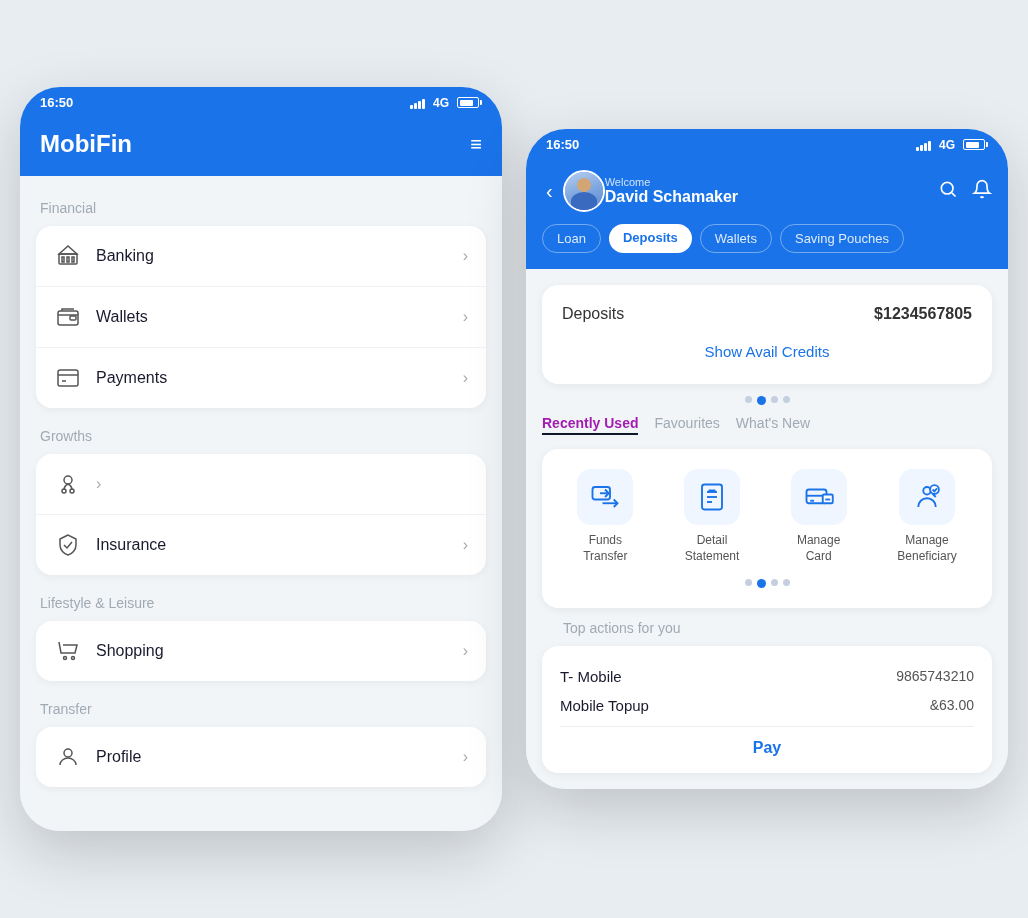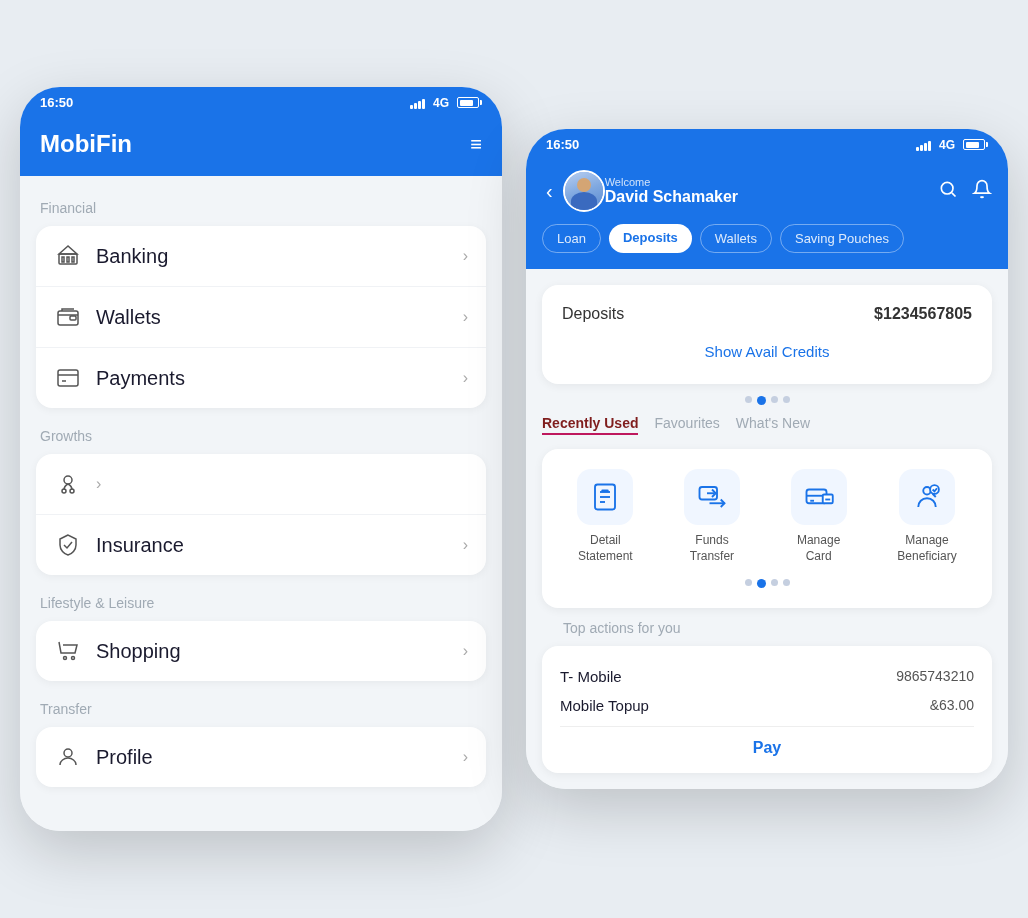--- a/index.html
+++ b/index.html
@@ -102,21 +102,21 @@
     .menu-icon svg {
       width: 24px;
       height: 24px;
       stroke: #555;
       fill: none;
       stroke-width: 1.5;
     }
 
     .menu-text {
       flex: 1;
-      font-size: 20px;
+      font-size: 16px;
       color: #1a1a2e;
       font-weight: 500;
     }
     .menu-chevron {
       color: #aaa;
       font-size: 16px;
     }
 
     
     .right-phone .top-bar {
@@ -286,22 +286,22 @@
       margin-top: 8px;
     }
     .section-tab {
       font-size: 14px;
       font-weight: 600;
       color: #1a1a2e;
       cursor: pointer;
       padding-bottom: 2px;
     }
     .section-tab.active {
-      color: #7f1d1d;
-      border-bottom: 2px solid #be185d;
+      color: #a21caf;
+      border-bottom: 2px solid #0f172a;
     }
     .section-tab.inactive {
       color: #a0aab4;
       font-weight: 500;
     }
 
     
     .actions-card {
       background: white;
       border-radius: 16px;
@@ -642,50 +642,50 @@
     </div>
 
     <div class="section-tabs">
       <span class="section-tab active">Recently Used</span>
       <span class="section-tab inactive">Favourites</span>
       <span class="section-tab inactive">What's New</span>
     </div>
 
     <div class="actions-card">
       <div class="actions-grid">
+
+        <div class="action-item">
+          <div class="action-icon-box">
+            <svg viewBox="0 0 24 24">
+                <rect x="2" y="4" width="14" height="10" rx="2"></rect>
+                <line x1="8" y1="9" x2="14" y2="9"></line>
+                <polyline points="12,6 15,9 12,12"></polyline>
+                <line x1="10" y1="17" x2="22" y2="17"></line>
+                <polyline points="19,14 22,17 19,20"></polyline>
+              </svg>
+          </div>
+          <span class="action-label">Funds<br>Transfer</span>
+        </div>
 
         <div class="action-item">
           <div class="action-icon-box">
             <svg viewBox="0 0 24 24">
                 <rect x="4" y="2" width="16" height="20" rx="2"></rect>
                 <line x1="8" y1="8" x2="16" y2="8"></line>
                 <line x1="8" y1="12" x2="16" y2="12"></line>
                 <line x1="8" y1="16" x2="12" y2="16"></line>
                 <rect x="9" y="6" width="6" height="2" rx="1" fill="#1a73e8" stroke="none"></rect>
               </svg>
           </div>
           <span class="action-label">Detail<br>Statement</span>
         </div>
 
         <div class="action-item">
           <div class="action-icon-box">
             <svg viewBox="0 0 24 24">
-                <rect x="2" y="4" width="14" height="10" rx="2"></rect>
-                <line x1="8" y1="9" x2="14" y2="9"></line>
-                <polyline points="12,6 15,9 12,12"></polyline>
-                <line x1="10" y1="17" x2="22" y2="17"></line>
-                <polyline points="19,14 22,17 19,20"></polyline>
-              </svg>
-          </div>
-          <span class="action-label">Funds<br>Transfer</span>
-        </div>
-
-        <div class="action-item">
-          <div class="action-icon-box">
-            <svg viewBox="0 0 24 24">
                 <rect x="2" y="6" width="16" height="11" rx="2"></rect>
                 <line x1="2" y1="11" x2="18" y2="11"></line>
                 <line x1="5" y1="15" x2="8" y2="15"></line>
                 <rect x="15" y="10" width="8" height="7" rx="1" fill="white" stroke="#1a73e8" stroke-width="1.5"></rect>
                 <line x1="17" y1="14" x2="21" y2="14"></line>
               </svg>
           </div>
           <span class="action-label">Manage<br>Card</span>
         </div>
 

